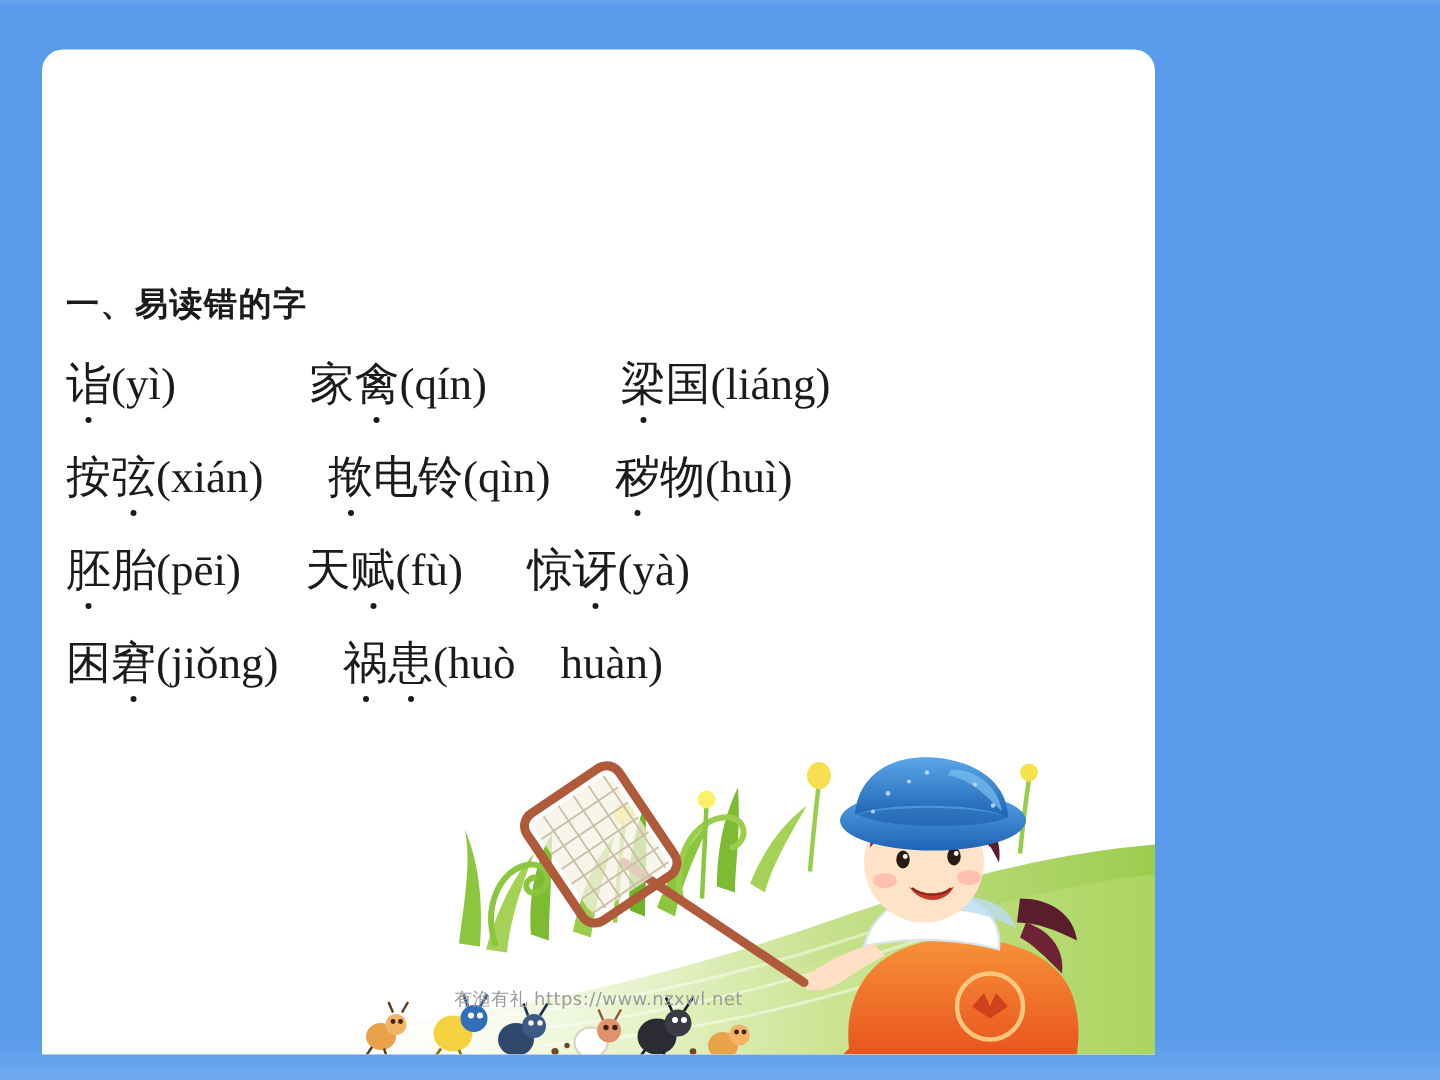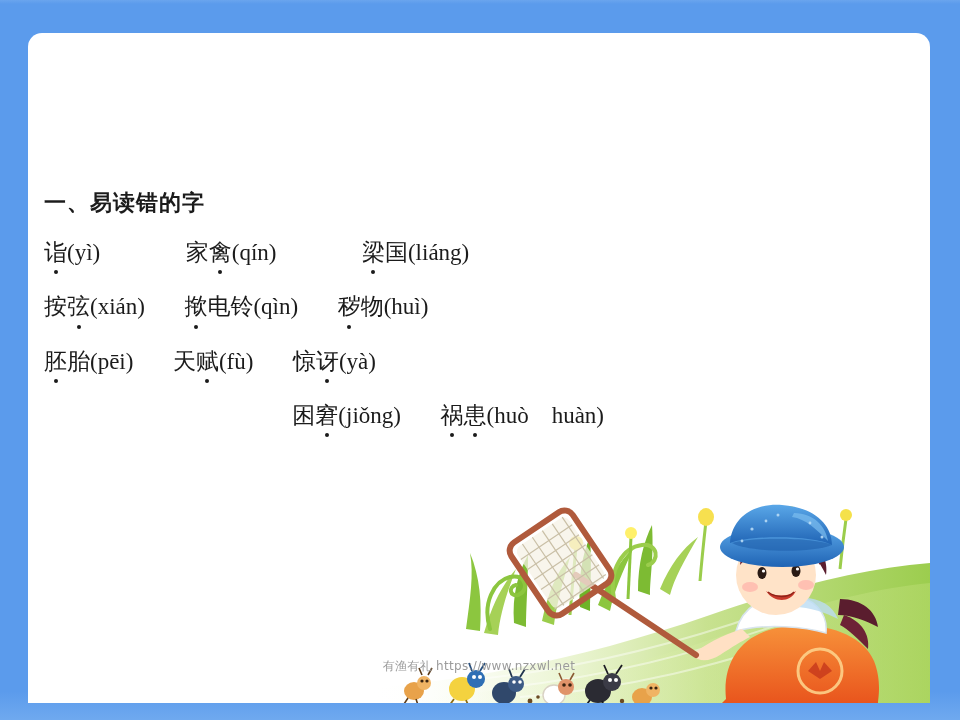--- a/index.html
+++ b/index.html
@@ -21,21 +21,21 @@
     inset: 0;
     background:
       linear-gradient(to bottom,
         #6aa5ee 0px, #5b9bec 4px, #5b9bec 96%, #6fa9ef 100%);
   }
   
   #page {
     position: absolute;
     left: 28px;
     top: 33px;
-    width: 902px;
+    width: 742px;
     height: 670px;
     background: #ffffff;
     border-radius: 14px 14px 0 0;
     overflow: hidden;
   }
 
   
   #content {
     position: absolute;
     left: 16px;
@@ -45,27 +45,27 @@
   .heading {
     font-family: "DejaVu Sans", "Liberation Sans", sans-serif;
     font-weight: bold;
     font-size: 22px;
     color: #1b1b1b;
     letter-spacing: 1px;
     margin: 0 0 22px 0;
     white-space: nowrap;
   }
   .word-line {
-    font-size: 23px;
+    font-size: 30px;
     color: #1b1b1b;
     margin: 0 0 29px 0;
     white-space: nowrap;
     line-height: 1.1;
   }
-  .word-line:last-child { margin-bottom: 0; text-align: right; }
+  .word-line:last-child { margin-bottom: 0; }
   .grp { display: inline-block; }
   .gap-md { display: inline-block; width: 28px; }
   .gap-xl { display: inline-block; width: 74px; }
   
   .dot {
     position: relative;
     display: inline-block;
   }
   .dot::after {
     content: "";

